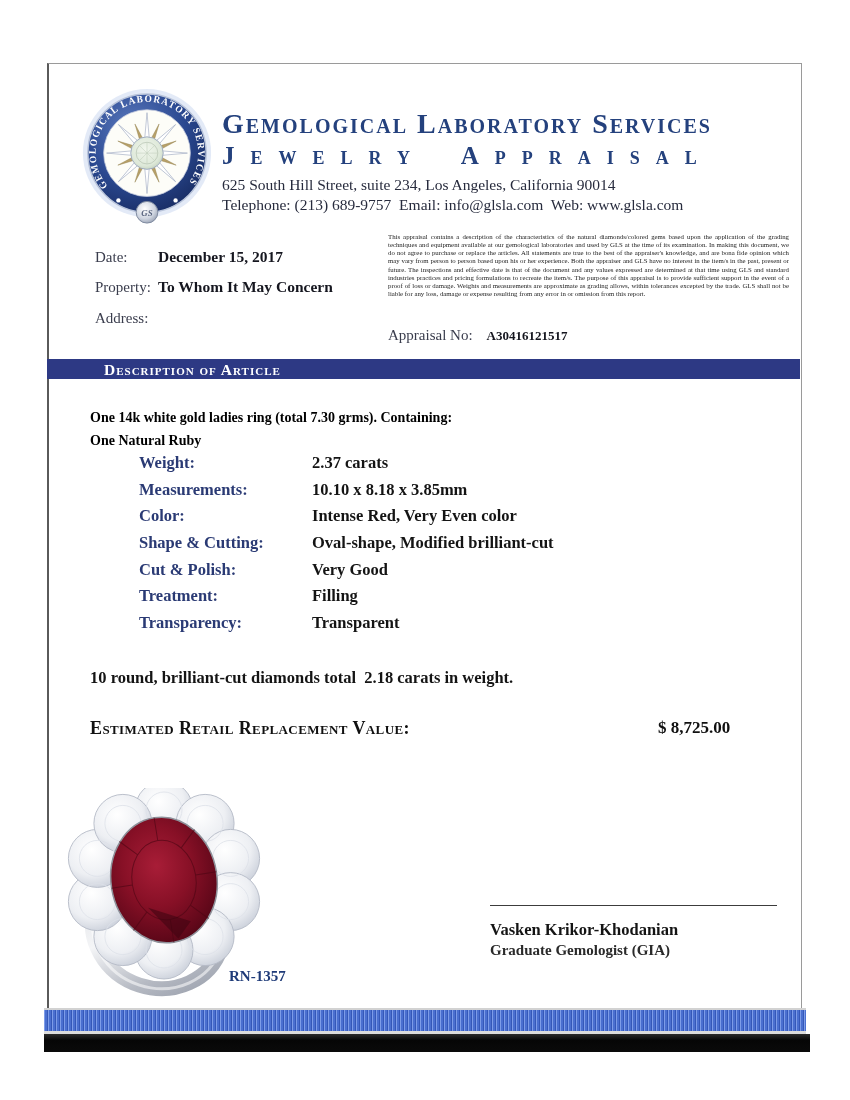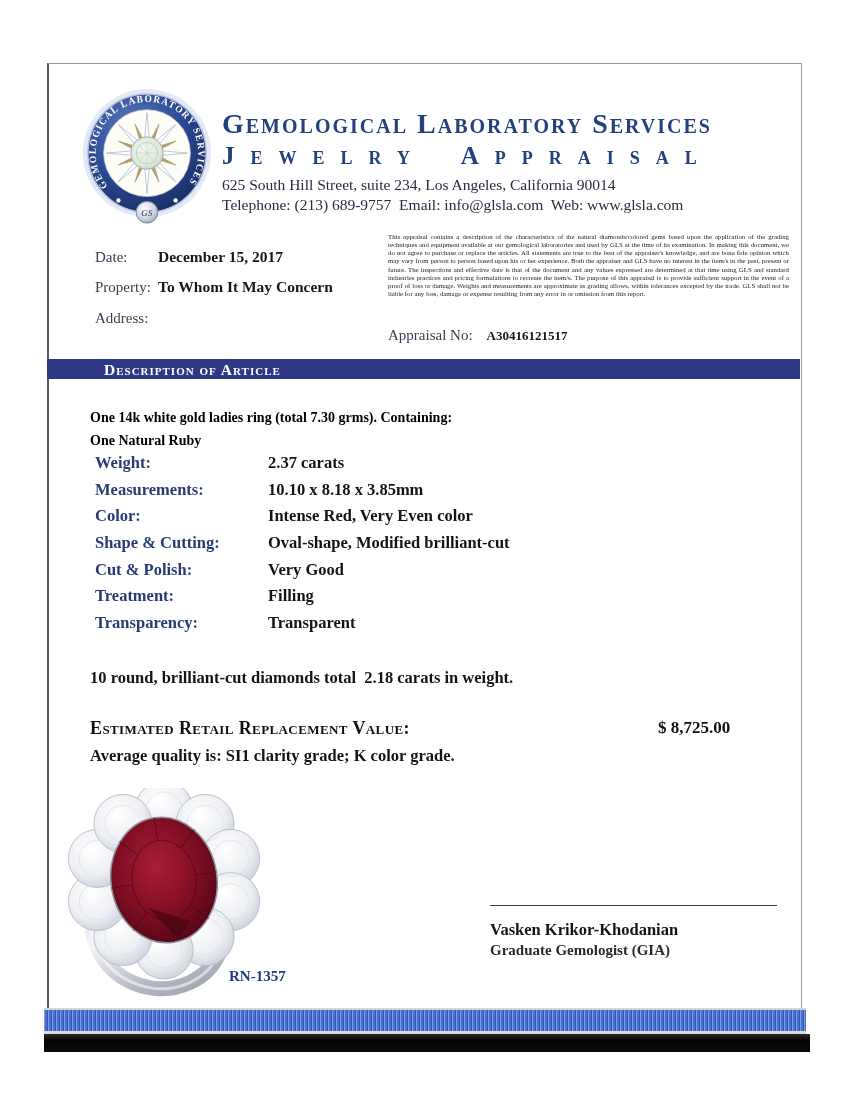--- a/index.html
+++ b/index.html
@@ -31,21 +31,21 @@
   
   .section-bar{position:absolute;left:47px;top:359px;width:753px;height:20px;
                background:#2d3984;display:flex;align-items:flex-end;}
   .section-bar span{color:#ffffff;font-variant:small-caps;font-weight:600;
                     font-size:15.5px;letter-spacing:1px;padding-left:57px;}
 
   
   .intro{position:absolute;left:90px;top:396px;font-size:14px;line-height:23px;
          font-weight:700;color:#000000;margin-top:10px;}
   .specs{position:absolute;left:95px;top:453px;}
-  .spec-row{height:26.7px;display:flex;}
+  .spec-row{height:26.7px;display:flex;margin-left:44px;}
   .spec-label{width:173px;font-size:16.5px;font-weight:700;color:#2a3a74;}
   .spec-value{font-size:16.5px;font-weight:700;color:#141414;white-space:pre-wrap;}
   .diamonds{position:absolute;left:90px;top:613px;font-size:16.5px;line-height:26px;
             font-weight:700;color:#141414;white-space:pre-wrap;}
 
   
   .erv-label{position:absolute;left:90px;top:718px;font-variant:small-caps;
              font-weight:700;font-size:18px;letter-spacing:0.4px;color:#111111;}
   .erv-amount{position:absolute;left:658px;top:718px;font-weight:700;font-size:17px;color:#111111;}
 
@@ -181,21 +181,20 @@
       <span class="spec-value">Filling</span>
     </div>
     <div class="spec-row">
       <span class="spec-label">Transparency:</span>
       <span class="spec-value">Transparent</span>
     </div>
   </div>
 
   <div class="diamonds">
     <div>10 round, brilliant-cut diamonds total  2.18 carats in weight.</div>
-    <div>Average quality is: SI1 clarity grade; K color grade.</div>
   </div>
 
   <div class="erv-label">Estimated Retail Replacement Value:</div>
   <div class="erv-amount">$ 8,725.00</div>
 
   <svg class="ring-photo" viewBox="0 0 250 215">
     <defs>
       <radialGradient id="diaG" cx="40%" cy="35%" r="80%">
         <stop offset="0%" stop-color="#ffffff"></stop>
         <stop offset="55%" stop-color="#edeff3"></stop>

